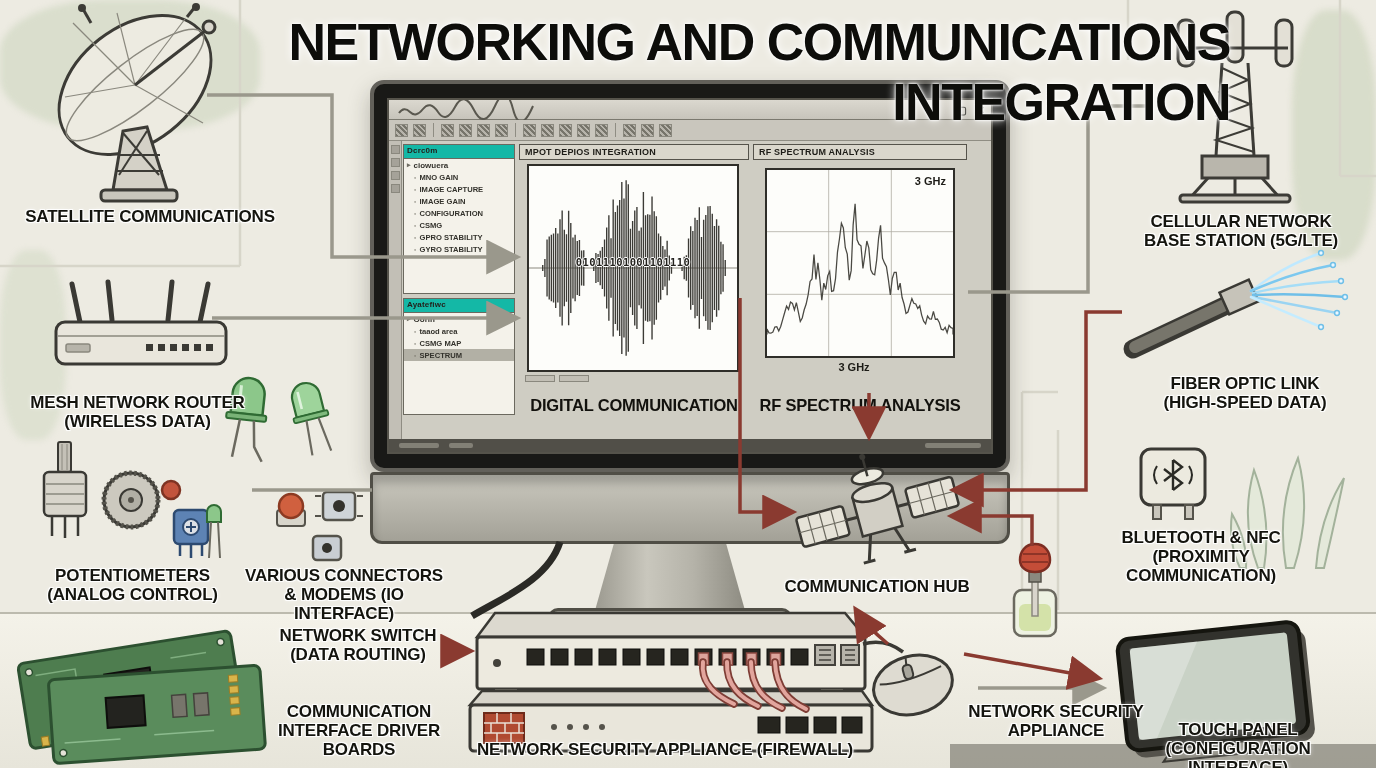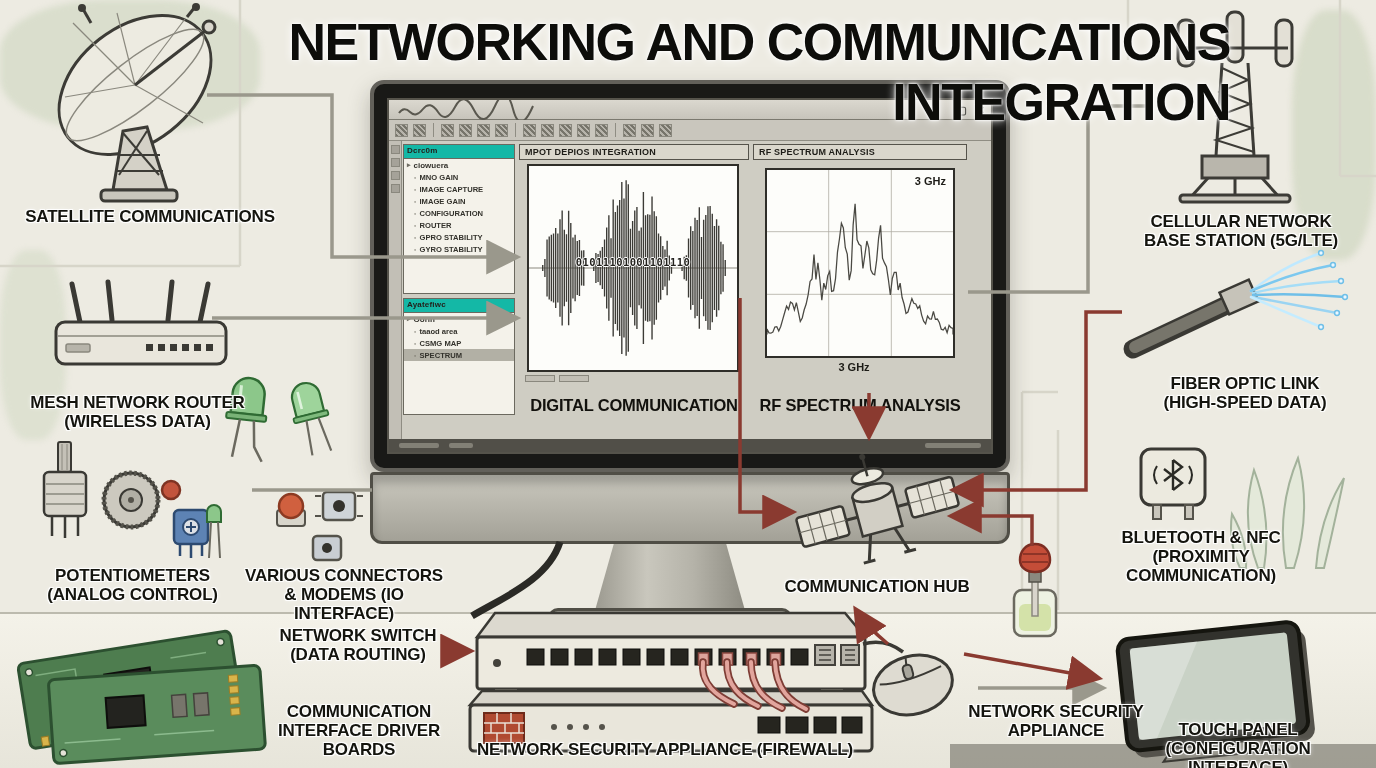--- a/index.html
+++ b/index.html
@@ -126,21 +126,21 @@
         <div class="trow">
             <span class="ticon">▫</span>
             <span>IMAGE GAIN</span>
           </div>
         <div class="trow">
             <span class="ticon">▫</span>
             <span>CONFIGURATION</span>
           </div>
         <div class="trow">
             <span class="ticon">▫</span>
-            <span>ROUTER</span>
+            <span>CSMG</span>
           </div>
         <div class="trow">
             <span class="ticon">▫</span>
             <span>GPRO STABILITY</span>
           </div>
         <div class="trow">
             <span class="ticon">▫</span>
             <span>GYRO STABILITY</span>
           </div>
       </div>

